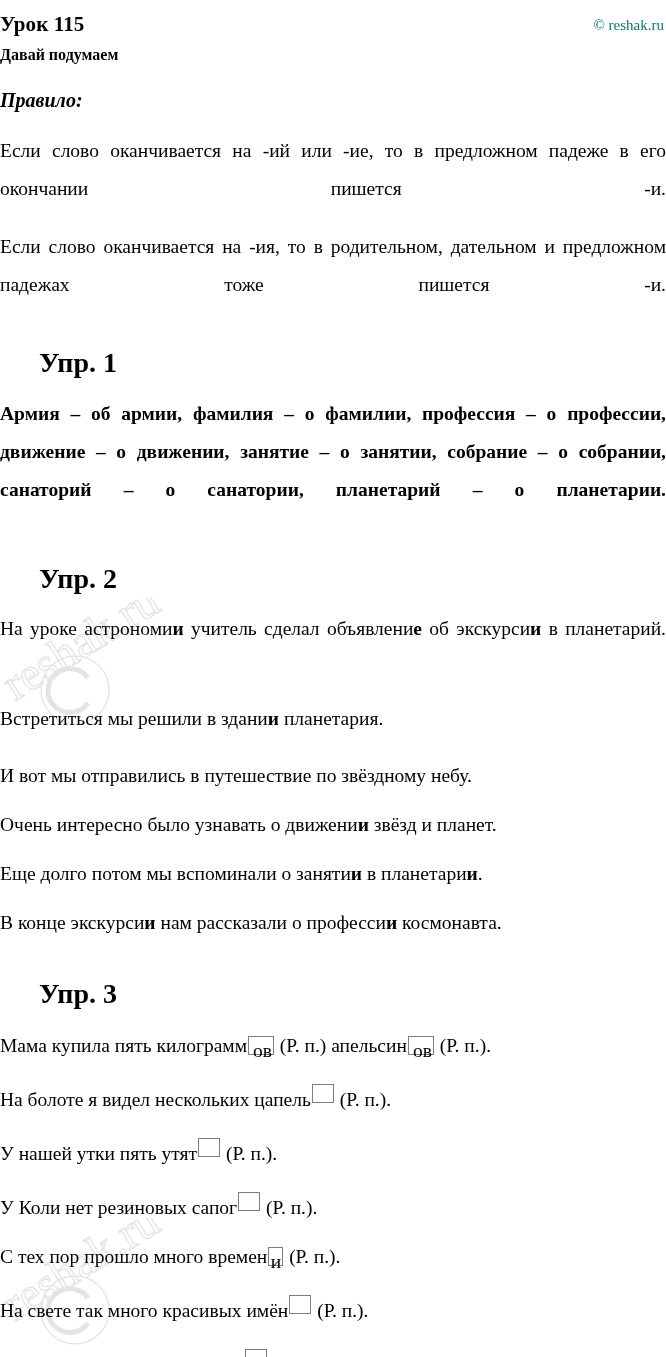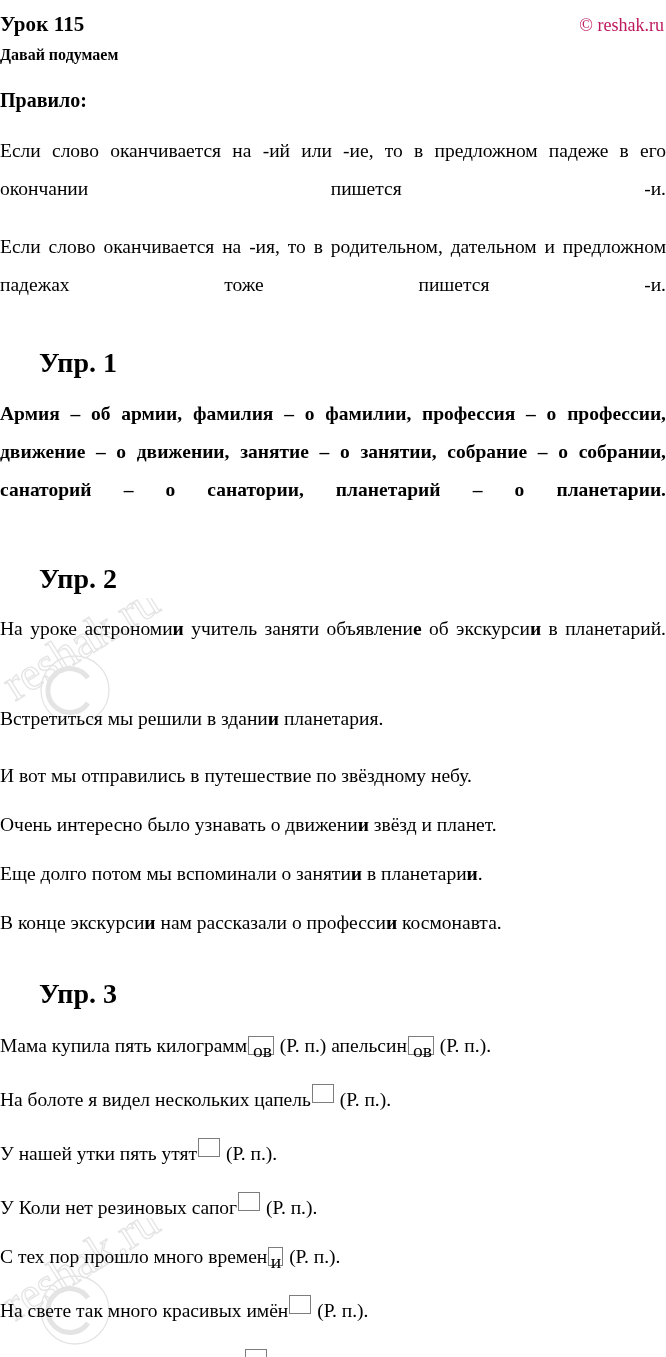--- a/index.html
+++ b/index.html
@@ -51,41 +51,42 @@
     top: 0px;
     font-size: 21px;
     font-weight: bold;
     line-height: 24px;
     letter-spacing: 0.1px;
   }
   .copyright {
     position: absolute;
     right: 2px;
     top: 1px;
-    font-size: 18px;
+    font-size: 15px;
     line-height: 24px;
-    color: #be185d;
+    color: #0f766e;
     white-space: nowrap;
   }
 
   
   .block {
     position: absolute;
     left: 0px;
     width: 666px;
     z-index: 2;
   }
   .h-bold {
     font-size: 16px;
     font-weight: bold;
     line-height: 26px;
   }
   .h-italic {
     font-size: 20px;
     font-weight: bold;
+    font-style: italic;
     line-height: 26px;
   }
   .ex-head {
     font-size: 28px;
     font-weight: bold;
     line-height: 26px;
     margin-left: 39px;
   }
   .line {
     font-size: 19.5px;
@@ -173,21 +174,21 @@
 
   <div class="block just2" style="top:212px;margin-top:16px;">Если слово оканчивается на -ия, то в родительном, дательном и предложном падежах тоже пишется -и.</div>
 
   <div class="block ex-head" style="top:350px;">Упр. 1</div>
 
   <div class="block just2" style="top:395px;font-weight:bold;">Армия – об армии, фамилия – о фамилии, профессия – о профессии, движение – о движении, занятие – о занятии, собрание – о собрании, санаторий – о санатории, планетарий – о планетарии.</div>
 
   <div class="block ex-head" style="top:566px;">Упр. 2</div>
 
   <div class="block" style="top:610px;">
-    <div class="just2" id="ex2-s0"><span>На уроке астрономи</span><b class="ending">и</b><span> учитель заняти объявлени</span><b class="ending">е</b><span> об экскурси</span><b class="ending">и</b><span> в планетарий.</span></div>
+    <div class="just2" id="ex2-s0"><span>На уроке астрономи</span><b class="ending">и</b><span> учитель сделал объявлени</span><b class="ending">е</b><span> об экскурси</span><b class="ending">и</b><span> в планетарий.</span></div>
   </div>
   <div class="block" style="top:700px;">
     <div class="line" id="ex2-s1"><span>Встретиться мы решили в здани</span><b class="ending">и</b><span> планетария.</span></div>
     <div class="line" style="margin-top:19px;" id="ex2-s2"><span>И вот мы отправились в путешествие по звёздному небу.</span></div>
     <div class="line" style="margin-top:11px;" id="ex2-s3"><span>Очень интересно было узнавать о движени</span><b class="ending">и</b><span> звёзд и планет.</span></div>
     <div class="line" style="margin-top:11px;" id="ex2-s5"><span>Еще долго потом мы вспоминали о заняти</span><b class="ending">и</b><span> в планетари</span><b class="ending">и</b><span>.</span></div>
     <div class="line" style="margin-top:11px;" id="ex2-s4"><span>В конце экскурси</span><b class="ending">и</b><span> нам рассказали о професси</span><b class="ending">и</b><span> космонавта.</span></div>
   </div>
 
   <div class="block ex-head" style="top:981px;">Упр. 3</div>

